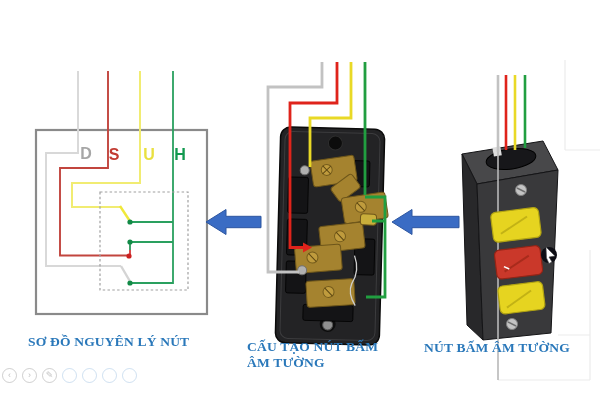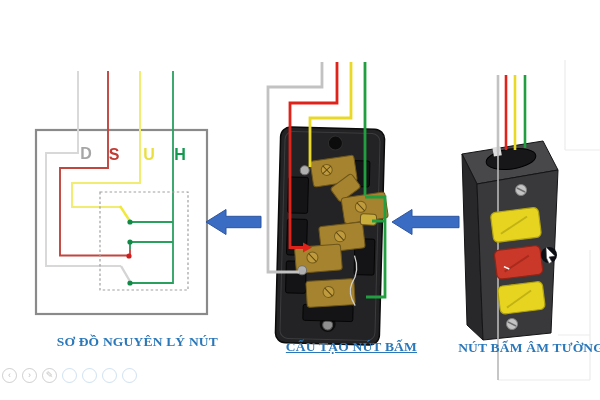--- a/index.html
+++ b/index.html
@@ -1,19 +1,19 @@
 <!DOCTYPE html>
 <html><head>
 <meta charset="utf-8">
 <style>
   html,body{margin:0;padding:0;background:#fff;}
   .stage{position:relative;width:600px;height:400px;background:#ffffff;overflow:hidden;
          font-family:"Liberation Sans","DejaVu Sans",sans-serif;}
   .stage svg{position:absolute;left:0;top:0;}
-  .caption{position:absolute;text-align:right;color:#2a78ba;font-weight:bold;
+  .caption{position:absolute;text-align:left;color:#2a78ba;font-weight:bold;
            font-family:"Liberation Serif","DejaVu Serif",serif;
            font-size:13.5px;line-height:16px;letter-spacing:.2px;}
   .wm-row{position:absolute;left:2px;top:368px;display:flex;gap:5px;}
   .wm-icon{width:13px;height:13px;border-radius:50%;border:1.5px solid rgba(150,150,150,.45);
            display:flex;align-items:center;justify-content:center;
            font-size:9px;color:rgba(140,140,140,.55);line-height:1;}
   .wm-icon.blue{border-color:rgba(120,170,215,.35);color:rgba(120,170,215,.5);}
   .sch-label{font-family:"Liberation Sans","DejaVu Sans",sans-serif;font-weight:bold;font-size:16px;}
 </style>
 </head>
@@ -134,22 +134,23 @@
     <g>
       <circle cx="549" cy="255" r="8" fill="#0d0d14"></circle>
       <polygon points="546,247 555,256 549,257 552,262 549,263.5 546.5,258" fill="#ffffff" stroke="#444" stroke-width="0.6"></polygon>
     </g>
   </g>
 </svg>
 
 <div class="caption" style="left:28px;top:334px;width:190px;">
   <div>SƠ ĐỒ NGUYÊN LÝ NÚT</div>
 </div>
-<div class="caption" style="left:247px;top:339px;width:170px;text-decoration:underline;">
+<div class="caption" style="left:247px;top:339px;width:170px;">
   <div>CẤU TẠO NÚT BẤM</div>
+  <div>ÂM TƯỜNG</div>
 </div>
 <div class="caption" style="left:424px;top:340px;width:180px;">
   <div>NÚT BẤM ÂM TƯỜNG</div>
 </div>
 
 <div class="wm-row">
   <span class="wm-icon">‹</span>
   <span class="wm-icon">›</span>
   <span class="wm-icon">✎</span>
   <span class="wm-icon blue"></span>

